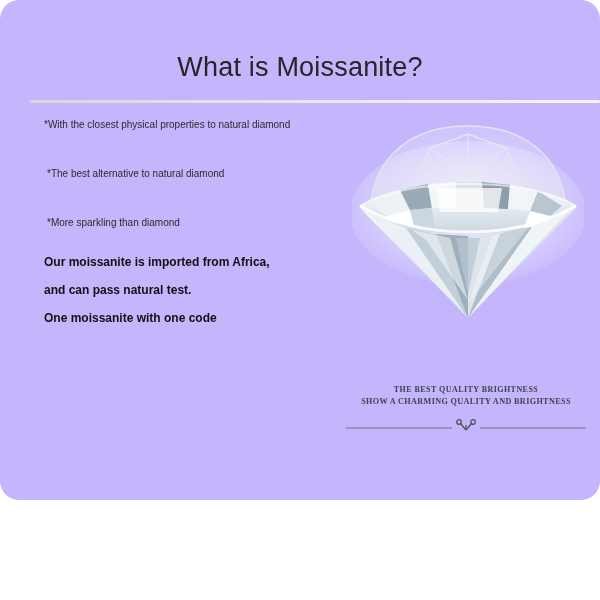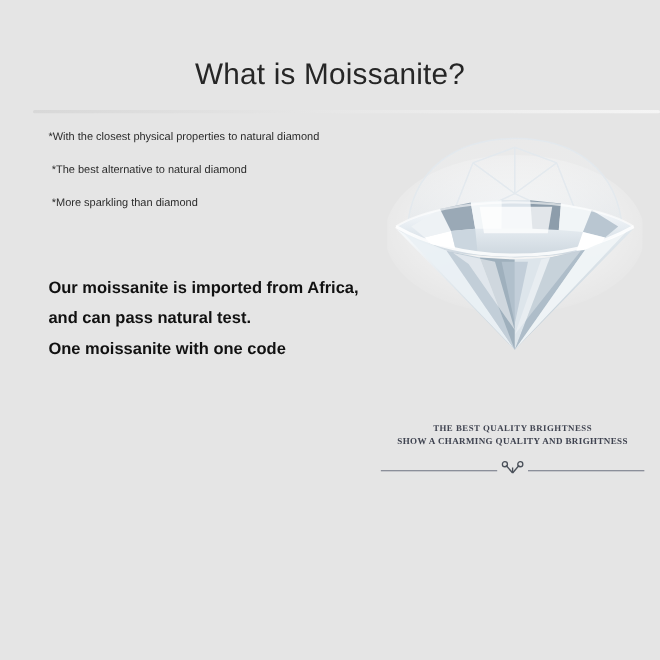--- a/index.html
+++ b/index.html
@@ -9,22 +9,23 @@
   body {
     width: 600px;
     height: 600px;
     background: #ffffff;
     font-family: "Liberation Sans", sans-serif;
     overflow: hidden;
   }
   #poster {
     position: relative;
     width: 600px;
-    height: 600px;
-    background: #e5e5e5;
+    height: 500px;
+    background: #c4b5fd;
+    border-radius: 19px;
   }
 
   
   #title {
     position: absolute;
     left: 0;
     top: 52px;
     width: 600px;
     text-align: center;
     font-size: 27px;
@@ -50,31 +51,31 @@
     top: 110px;
     width: 420px;
   }
   .bullet-line {
     font-size: 10px;
     font-weight: 400;
     color: #2b2b2b;
     line-height: 30px;
     white-space: nowrap;
   }
-  .bullet-line.indented { padding-left: 3px; }
+  .bullet-line.indented { padding-left: 3px; margin-top: 19px; }
 
   
   #statement {
     position: absolute;
     left: 44px;
     top: 248px;
     width: 360px;
   }
   .statement-line {
-    font-size: 15px;
+    font-size: 12px;
     font-weight: 700;
     color: #111111;
     line-height: 28px;
     white-space: nowrap;
   }
 
   
   #diamond-wrap {
     position: absolute;
     left: 352px;

